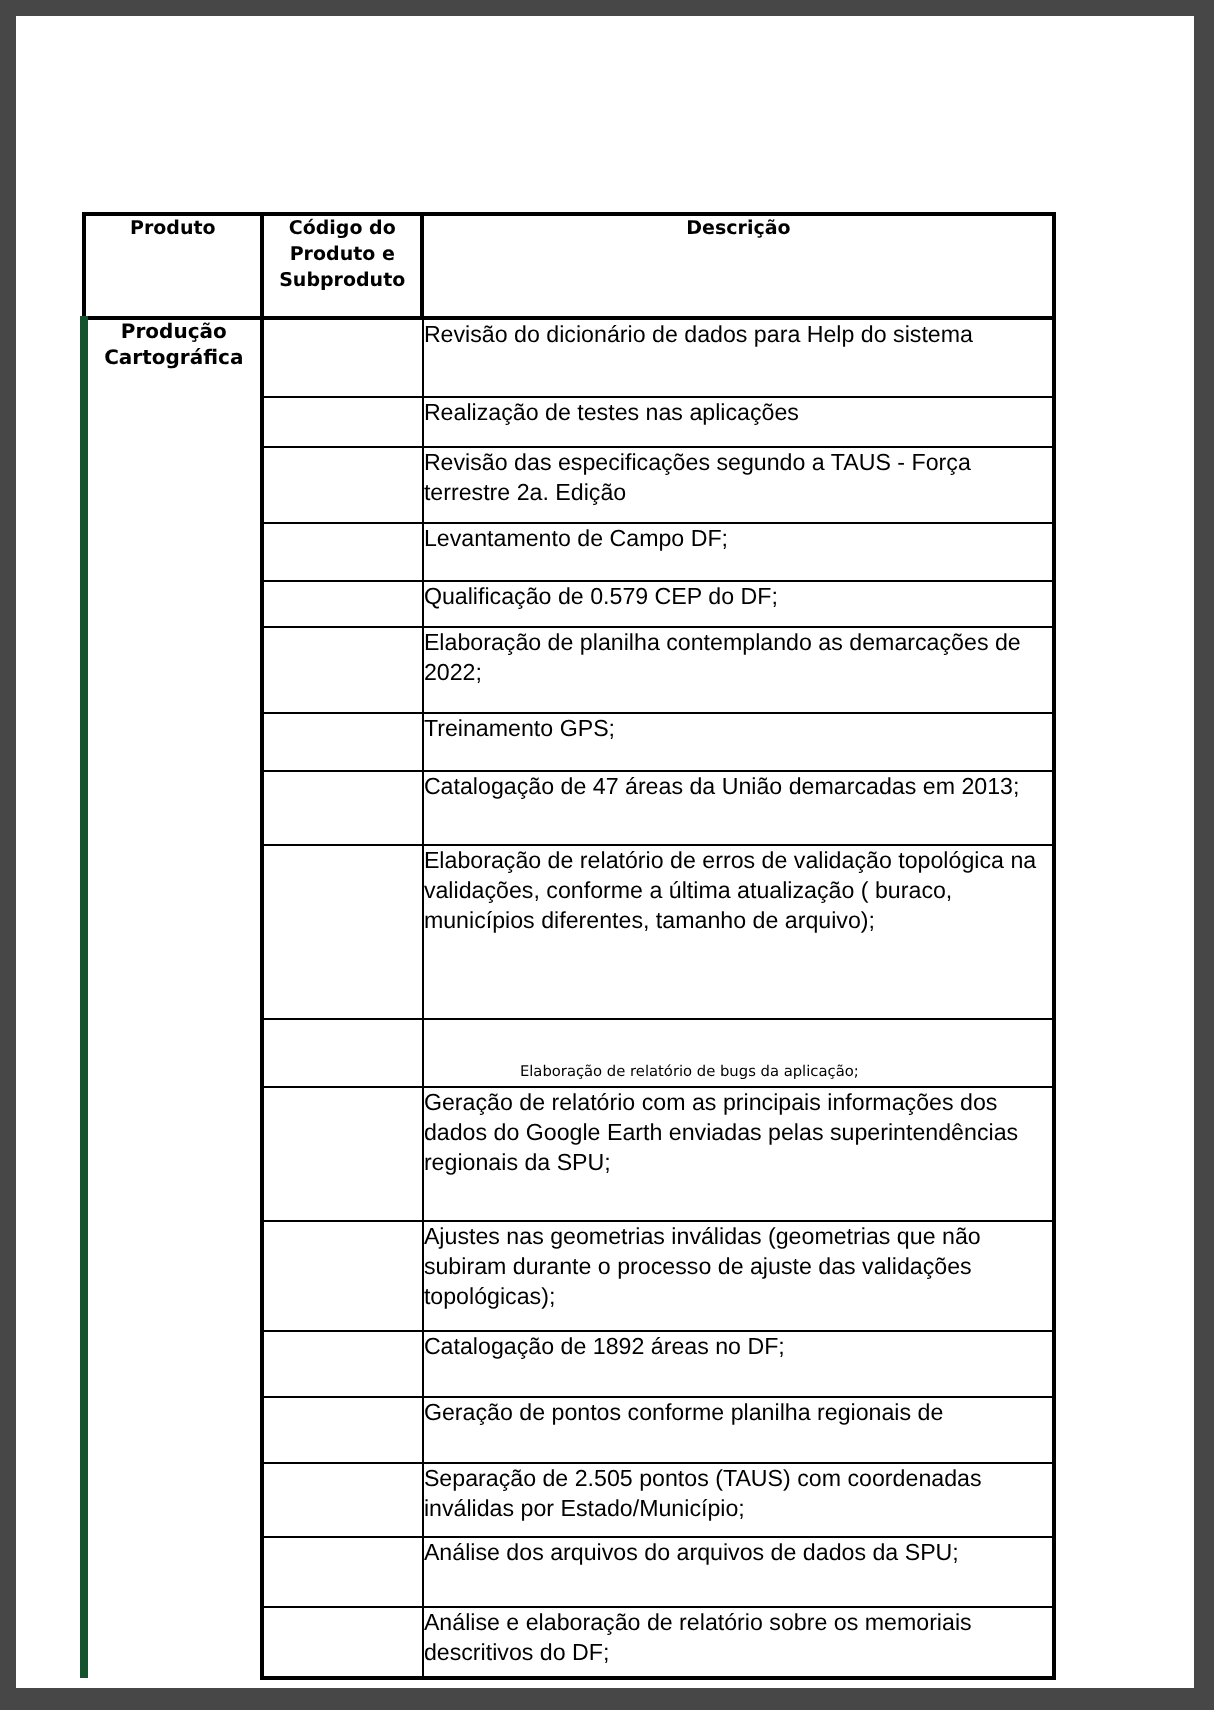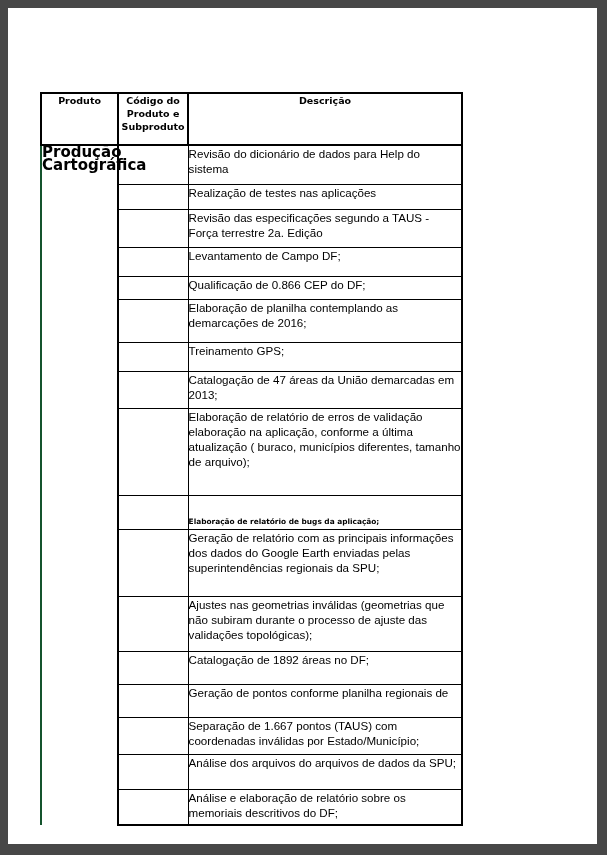--- a/index.html
+++ b/index.html
@@ -18,22 +18,22 @@
     left: 8px;
     top: 8px;
     width: 589px;
     height: 836px;
     background: #ffffff;
     overflow: hidden;
   }
   .doc-table {
     position: absolute;
     left: 32px;
-    top: 84px;
-    width: 423px;
+    top: 98px;
+    width: 488px;
     border-collapse: collapse;
     table-layout: fixed;
   }
   .doc-table td {
     vertical-align: top;
     padding: 0;
   }
   
   .col-produto { width: 76px; }
   .col-codigo  { width: 69px; }
@@ -49,25 +49,26 @@
     font-size: 9.5px;
     line-height: 13px;
     color: #000000;
     height: 50px;
     padding: 2px 3px;
   }
 
   
   .produto-cell {
     border: none;
-    border-left: 2px solid #14532d;
+    border-left: 4px solid #14532d;
+    text-align: center;
     vertical-align: middle;
     font-family: "DejaVu Sans", sans-serif;
     font-weight: bold;
-    font-size: 15px;
+    font-size: 10px;
     line-height: 13px;
     color: #000000;
   }
   .codigo-cell {
     border-left: 2px solid #000000;
     border-right: 1px solid #000000;
     border-bottom: 1px solid #000000;
     border-top: none;
   }
   .desc-cell {
@@ -104,21 +105,22 @@
   }
   
   .desc-cell.small-note {
     vertical-align: bottom;
     padding-bottom: 2px;
   }
   .desc-cell.small-note .cell-text {
     font-family: "DejaVu Sans", sans-serif;
     font-size: 7.4px;
     line-height: 10px;
-    font-weight: bold;
+    font-weight: normal;
+    margin-left: 48px;
   }
   .cell-text { display: block; }
 </style>
 </head>
 <body>
 
 <div class="page-frame">
 
   <table class="doc-table">
     <colgroup>
@@ -154,45 +156,45 @@
         </tr>
         <tr>
           <td class="codigo-cell" style="height: 28px;"></td>
           <td class="desc-cell">
             <span class="cell-text">Levantamento de Campo DF;</span>
           </td>
         </tr>
         <tr>
           <td class="codigo-cell" style="height: 22px;"></td>
           <td class="desc-cell">
-            <span class="cell-text">Qualificação de 0.866 CEP do DF;</span>
+            <span class="cell-text">Qualificação de 0.579 CEP do DF;</span>
           </td>
         </tr>
         <tr>
           <td class="codigo-cell" style="height: 42px;"></td>
           <td class="desc-cell">
-            <span class="cell-text">Elaboração de planilha contemplando as demarcações de 2016;</span>
+            <span class="cell-text">Elaboração de planilha contemplando as demarcações de 2022;</span>
           </td>
         </tr>
         <tr>
           <td class="codigo-cell" style="height: 28px;"></td>
           <td class="desc-cell">
             <span class="cell-text">Treinamento GPS;</span>
           </td>
         </tr>
         <tr>
           <td class="codigo-cell" style="height: 36px;"></td>
           <td class="desc-cell">
             <span class="cell-text">Catalogação de 47 áreas da União demarcadas em 2013;</span>
           </td>
         </tr>
         <tr>
           <td class="codigo-cell" style="height: 86px;"></td>
           <td class="desc-cell">
-            <span class="cell-text">Elaboração de relatório de erros de validação elaboração na aplicação, conforme a última atualização ( buraco, municípios diferentes, tamanho de arquivo);</span>
+            <span class="cell-text">Elaboração de relatório de erros de validação topológica na validações, conforme a última atualização ( buraco, municípios diferentes, tamanho de arquivo);</span>
           </td>
         </tr>
         <tr>
           <td class="codigo-cell" style="height: 33px;"></td>
           <td class="desc-cell small-note">
             <span class="cell-text">Elaboração de relatório de bugs da aplicação;</span>
           </td>
         </tr>
         <tr>
           <td class="codigo-cell" style="height: 66px;"></td>
@@ -214,21 +216,21 @@
         </tr>
         <tr>
           <td class="codigo-cell" style="height: 32px;"></td>
           <td class="desc-cell nowrap">
             <span class="cell-text">Geração de pontos conforme planilha regionais de</span>
           </td>
         </tr>
         <tr>
           <td class="codigo-cell" style="height: 36px;"></td>
           <td class="desc-cell">
-            <span class="cell-text">Separação de 1.667 pontos (TAUS) com coordenadas inválidas por Estado/Município;</span>
+            <span class="cell-text">Separação de 2.505 pontos (TAUS) com coordenadas inválidas por Estado/Município;</span>
           </td>
         </tr>
         <tr>
           <td class="codigo-cell" style="height: 34px;"></td>
           <td class="desc-cell">
             <span class="cell-text">Análise dos arquivos do arquivos de dados da SPU;</span>
           </td>
         </tr>
         <tr>
           <td class="codigo-cell thick-bottom" style="height: 34px;"></td>

